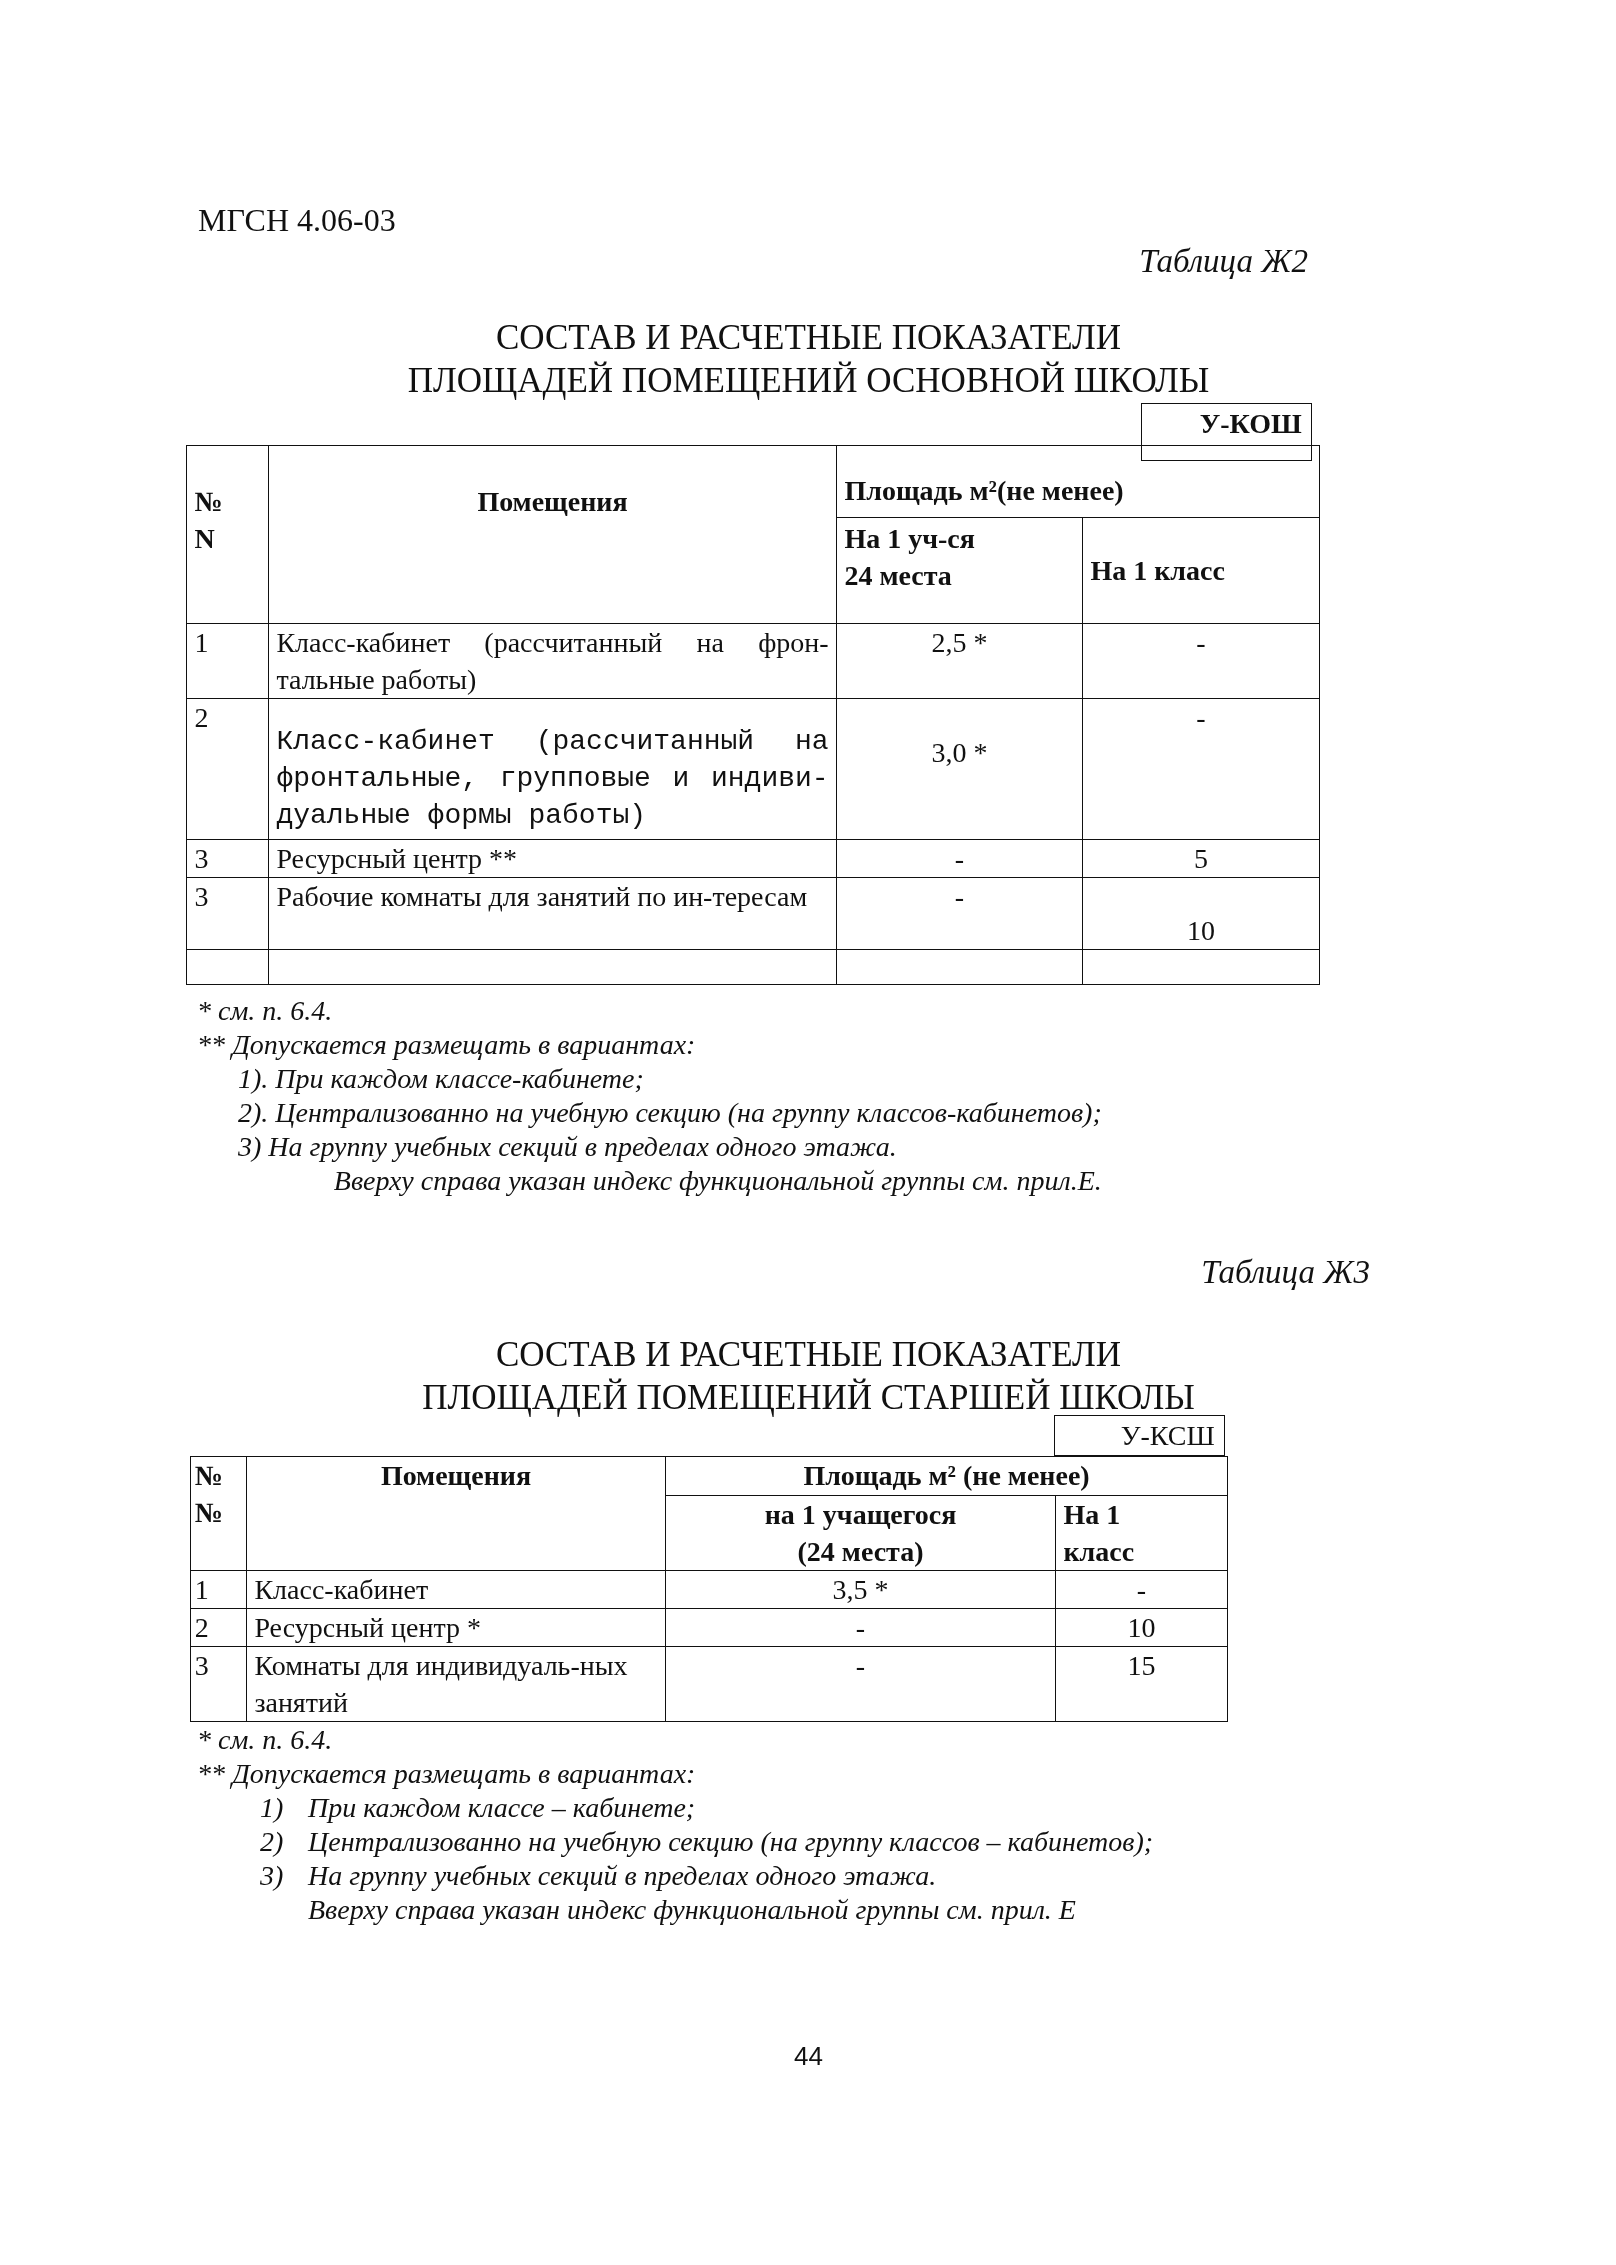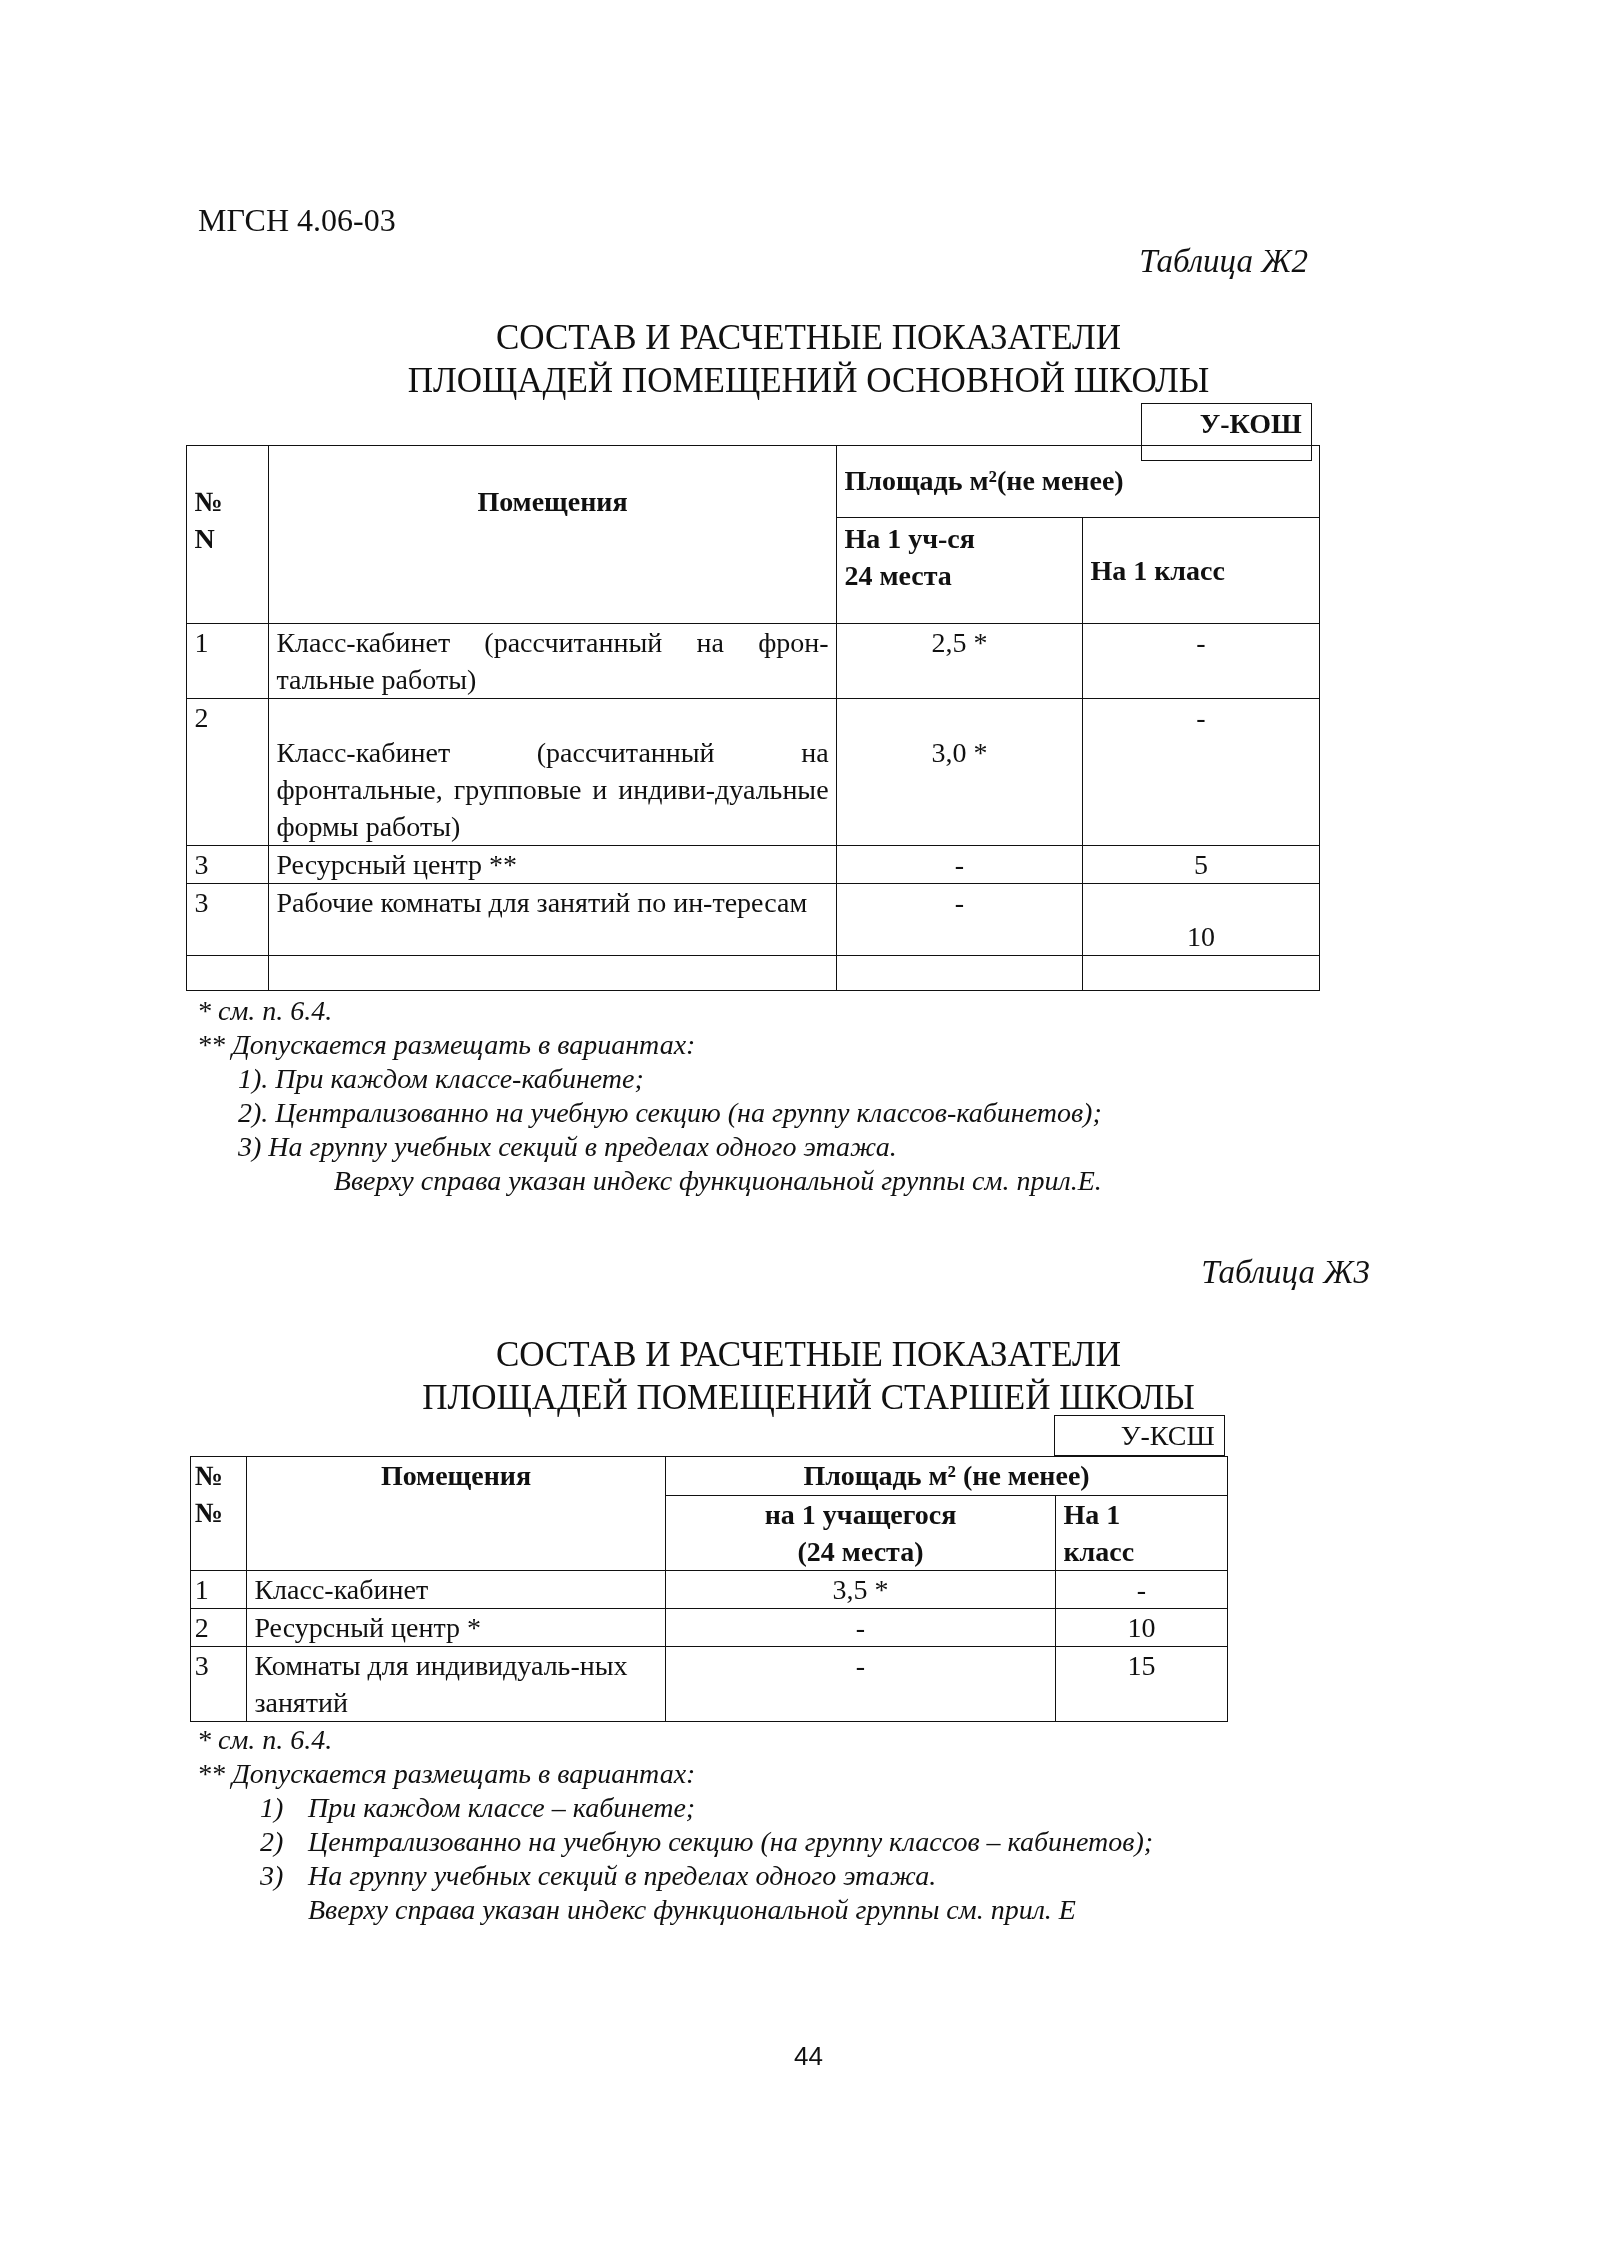--- a/index.html
+++ b/index.html
@@ -42,36 +42,36 @@
     <col style="width:82px">
       <col style="width:568px">
       <col style="width:246px">
       <col style="width:237px">
   </colgroup>
   <tbody>
       <tr style="height:72px;">
     <td rowspan="2" class="hdr" style="padding-top:37px; white-space:pre-line;">№
 N</td>
     <td rowspan="2" class="hdr center" style="padding-top:37px;">Помещения</td>
-    <td colspan="2" class="hdr" style="vertical-align:bottom; padding-bottom:18px;">Площадь м²(не менее)</td>
+    <td colspan="2" class="hdr" style="vertical-align:bottom; padding-bottom:8px;">Площадь м²(не менее)</td>
   </tr>
   <tr style="height:106px;">
     <td class="hdr" style="white-space:pre-line; padding-top:1.9px;">На 1 уч-ся
 24 места</td>
     <td class="hdr" style="vertical-align:middle;">На 1 класс</td>
   </tr>
   <tr style="height:72px;">
     <td>1</td>
     <td class="justify">Класс-кабинет (рассчитанный на фрон-тальные работы)</td>
     <td class="center">2,5 *</td>
     <td class="center">-</td>
   </tr>
   <tr style="height:141px;">
     <td>2</td>
-    <td class="justify" style="padding-top:35px;">Класс-кабинет (рассчитанный на фронтальные, групповые и индиви-дуальные формы работы)</td>
+    <td class="justify" style="padding-top:24px;font-family:Liberation Mono, monospace;">Класс-кабинет (рассчитанный на фронтальные, групповые и индиви-дуальные формы работы)</td>
     <td class="center" style="padding-top:35px;">3,0 *</td>
     <td class="center">-</td>
   </tr>
   <tr style="height:37px;">
     <td>3</td>
     <td>Ресурсный центр **</td>
     <td class="center">-</td>
     <td class="center">5</td>
   </tr>
   <tr style="height:72px;">

